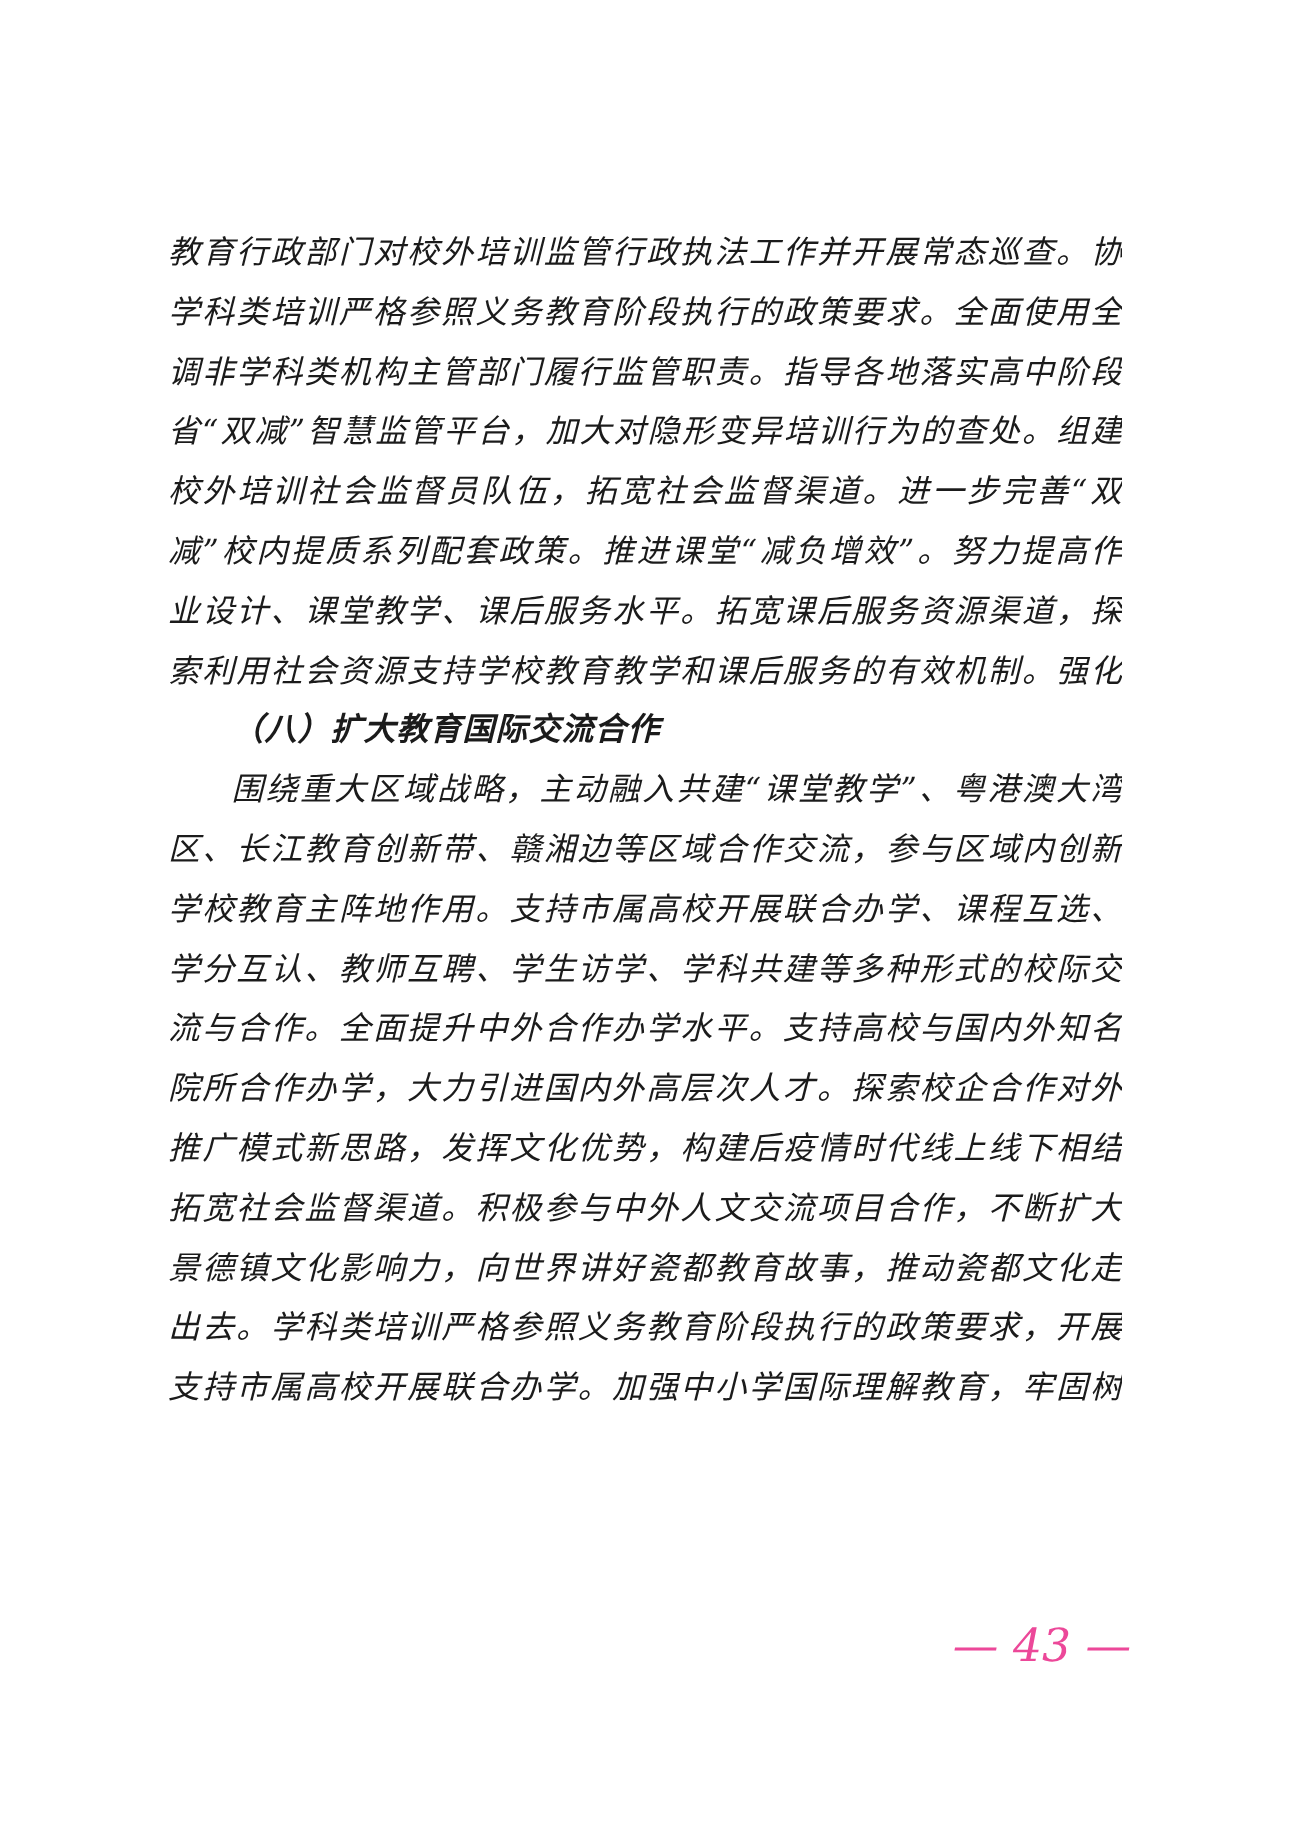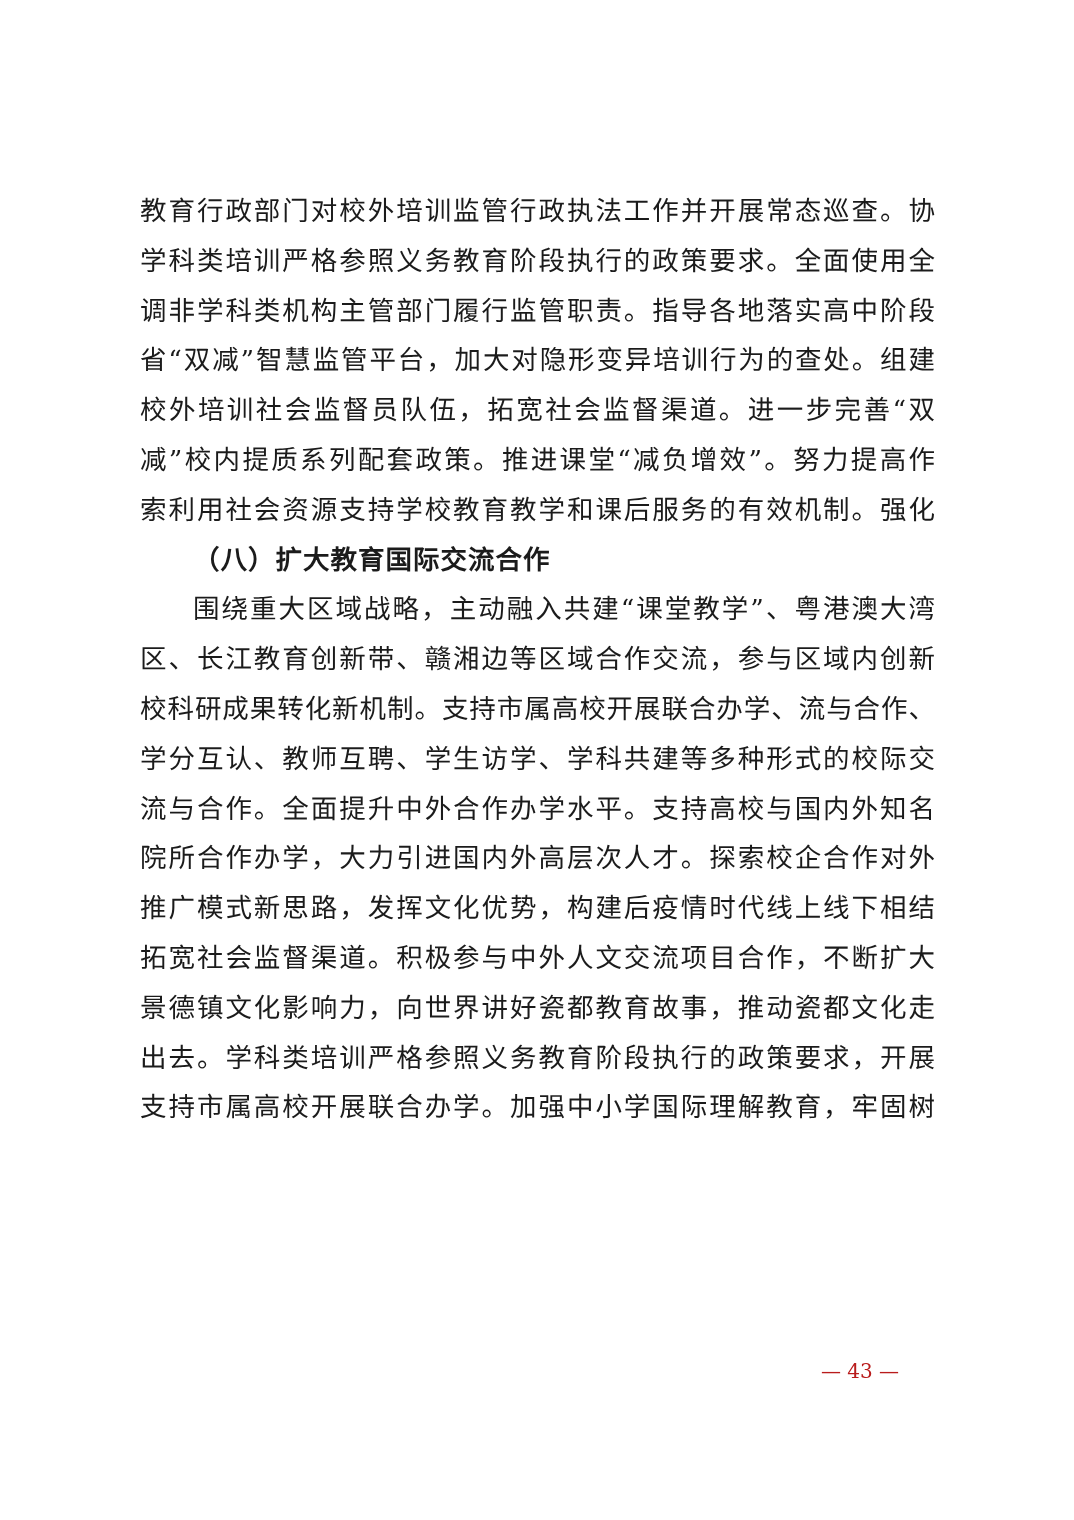--- a/index.html
+++ b/index.html
@@ -8,20 +8,21 @@
     background: #ffffff;
   }
   .page {
     position: relative;
     width: 1074px;
     height: 1520px;
     background: #ffffff;
     overflow: hidden;
     font-family: "DejaVu Serif", serif;
     color: #1b1b1b;
+    font-style: italic;
   }
   .text-block {
     position: absolute;
     left: 140px;
     top: 186px;
     width: 795px;
   }
   .line {
     height: 49.8px;
     line-height: 49.8px;
@@ -43,41 +44,42 @@
     letter-spacing: 1px;
   }
   .page-number {
     position: absolute;
     top: 1349px;
     left: 794px;
     width: 132px;
     height: 44px;
     line-height: 44px;
     text-align: center;
-    font-size: 20px;
-    color: #b91c1c;
+    font-size: 38px;
+    color: #ec4899;
     white-space: nowrap;
   }
 </style>
 </head>
 <body>
 
 <div class="page">
   <main class="text-block">
       <div class="line">教育行政部门对校外培训监管行政执法工作并开展常态巡查。协</div>
       <div class="line">学科类培训严格参照义务教育阶段执行的政策要求。全面使用全</div>
       <div class="line">调非学科类机构主管部门履行监管职责。指导各地落实高中阶段</div>
       <div class="line">省“双减”智慧监管平台，加大对隐形变异培训行为的查处。组建</div>
       <div class="line">校外培训社会监督员队伍，拓宽社会监督渠道。进一步完善“双</div>
       <div class="line">减”校内提质系列配套政策。推进课堂“减负增效”。努力提高作</div>
+      <div class="line">业设计、课堂教学、课后服务水平。拓宽课后服务资源渠道，探</div>
       <div class="line">索利用社会资源支持学校教育教学和课后服务的有效机制。强化</div>
       <div class="line heading indent no-justify">（八）扩大教育国际交流合作</div>
       <div class="line indent">围绕重大区域战略，主动融入共建“课堂教学”、粤港澳大湾</div>
       <div class="line">区、长江教育创新带、赣湘边等区域合作交流，参与区域内创新</div>
-      <div class="line">校科研成果转化新机制。支持市属高校开展联合办学、流与合作、</div>
+      <div class="line">学校教育主阵地作用。支持市属高校开展联合办学、课程互选、</div>
       <div class="line">学分互认、教师互聘、学生访学、学科共建等多种形式的校际交</div>
       <div class="line">流与合作。全面提升中外合作办学水平。支持高校与国内外知名</div>
       <div class="line">院所合作办学，大力引进国内外高层次人才。探索校企合作对外</div>
       <div class="line">推广模式新思路，发挥文化优势，构建后疫情时代线上线下相结</div>
       <div class="line">拓宽社会监督渠道。积极参与中外人文交流项目合作，不断扩大</div>
       <div class="line">景德镇文化影响力，向世界讲好瓷都教育故事，推动瓷都文化走</div>
       <div class="line">出去。学科类培训严格参照义务教育阶段执行的政策要求，开展</div>
       <div class="line">支持市属高校开展联合办学。加强中小学国际理解教育，牢固树</div>
     </main>
   <div class="page-number">— 43 —</div>

